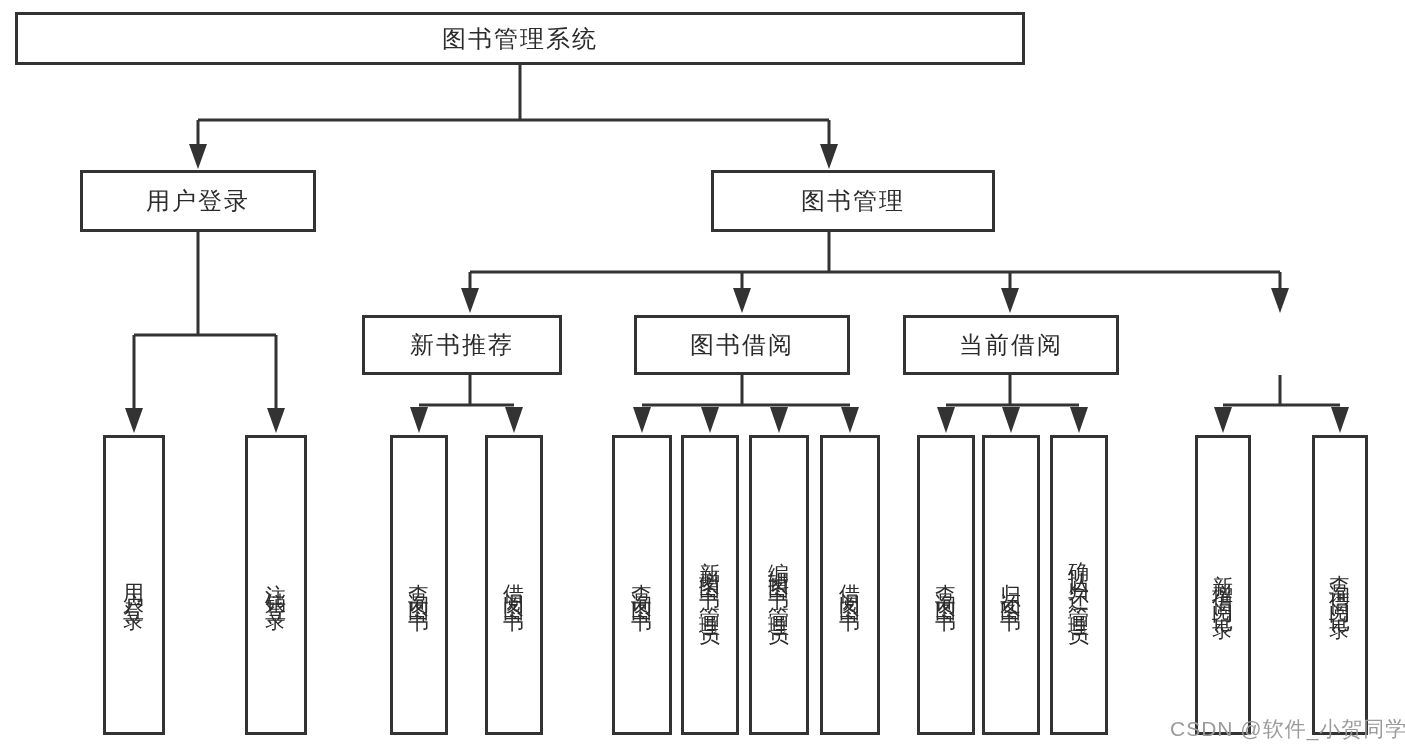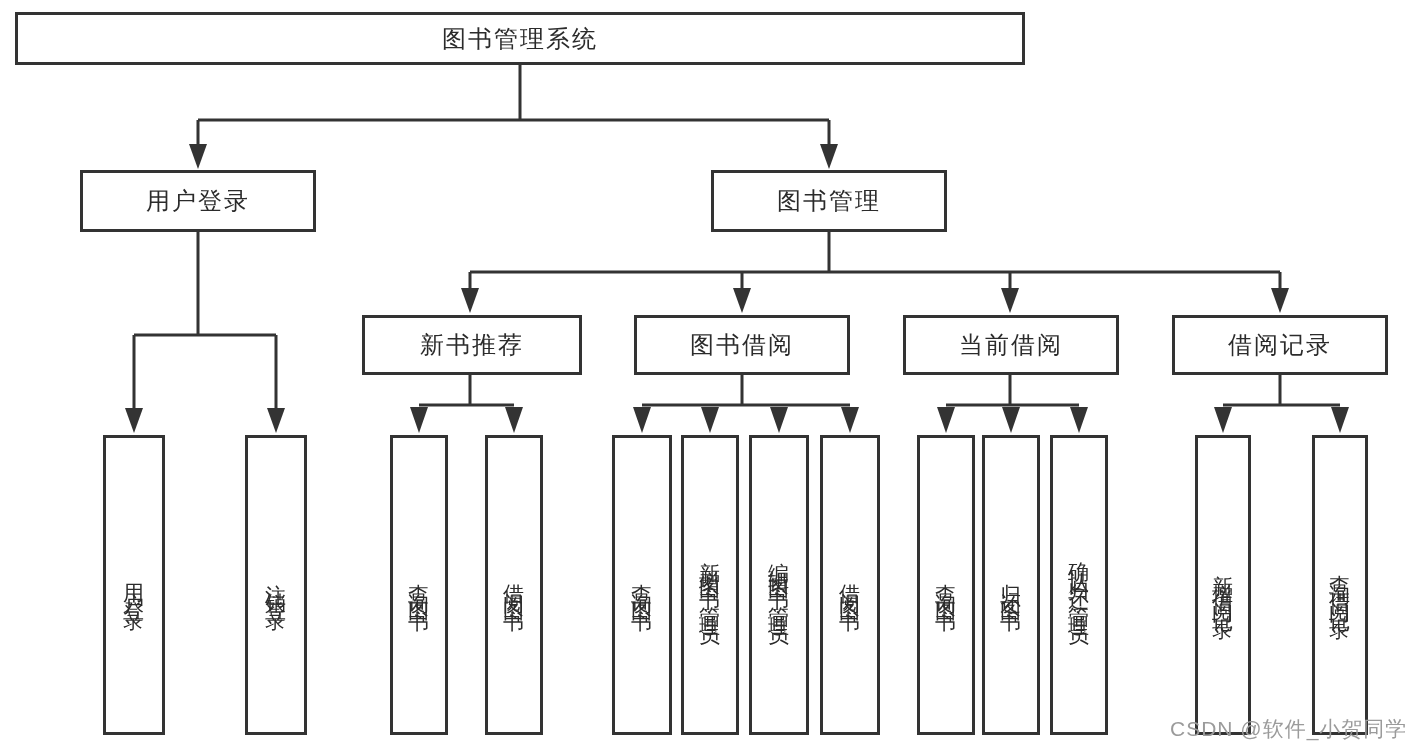--- a/index.html
+++ b/index.html
@@ -95,26 +95,25 @@
     <g>
       <path d="M1280 375 V405 M1223 405 H1340"></path>
       <polygon points="1214,407 1232,407 1223,433"></polygon>
       <polygon points="1331,407 1349,407 1340,433"></polygon>
     </g>
   </svg>
 
   <div class="box" style="left:15px;top:12px;width:1010px;height:53px;">图书管理系统</div>
 
   <div class="box" style="left:80px;top:170px;width:236px;height:62px;">用户登录</div>
-  <div class="box" style="left:711px;top:170px;width:236px;height:62px;">图书管理</div>
+  <div class="box" style="left:711px;top:170px;width:284px;height:62px;">图书管理</div>
 
-  <div class="box" style="left:362px;top:315px;width:220px;height:60px;">新书推荐</div>
+  <div class="box" style="left:362px;top:315px;width:200px;height:60px;">新书推荐</div>
   <div class="box" style="left:634px;top:315px;width:216px;height:60px;">图书借阅</div>
   <div class="box" style="left:903px;top:315px;width:216px;height:60px;">当前借阅</div>
-  <div class="box" style="left:1172px;top:315px;width:216px;height:60px;">借阅记录</div>
 
   <div class="box vbox" style="left:103px;width:62px;">用户登录</div>
   <div class="box vbox" style="left:245px;width:62px;">注销登录</div>
 
   <div class="box vbox" style="left:390px;width:58px;">查询图书</div>
   <div class="box vbox" style="left:485px;width:58px;">借阅图书</div>
 
   <div class="box vbox" style="left:612px;width:60px;">查询图书</div>
   <div class="box vbox" style="left:681px;width:58px;">新增图书（管理员）</div>
   <div class="box vbox" style="left:749px;width:60px;">编辑图书（管理员）</div>

